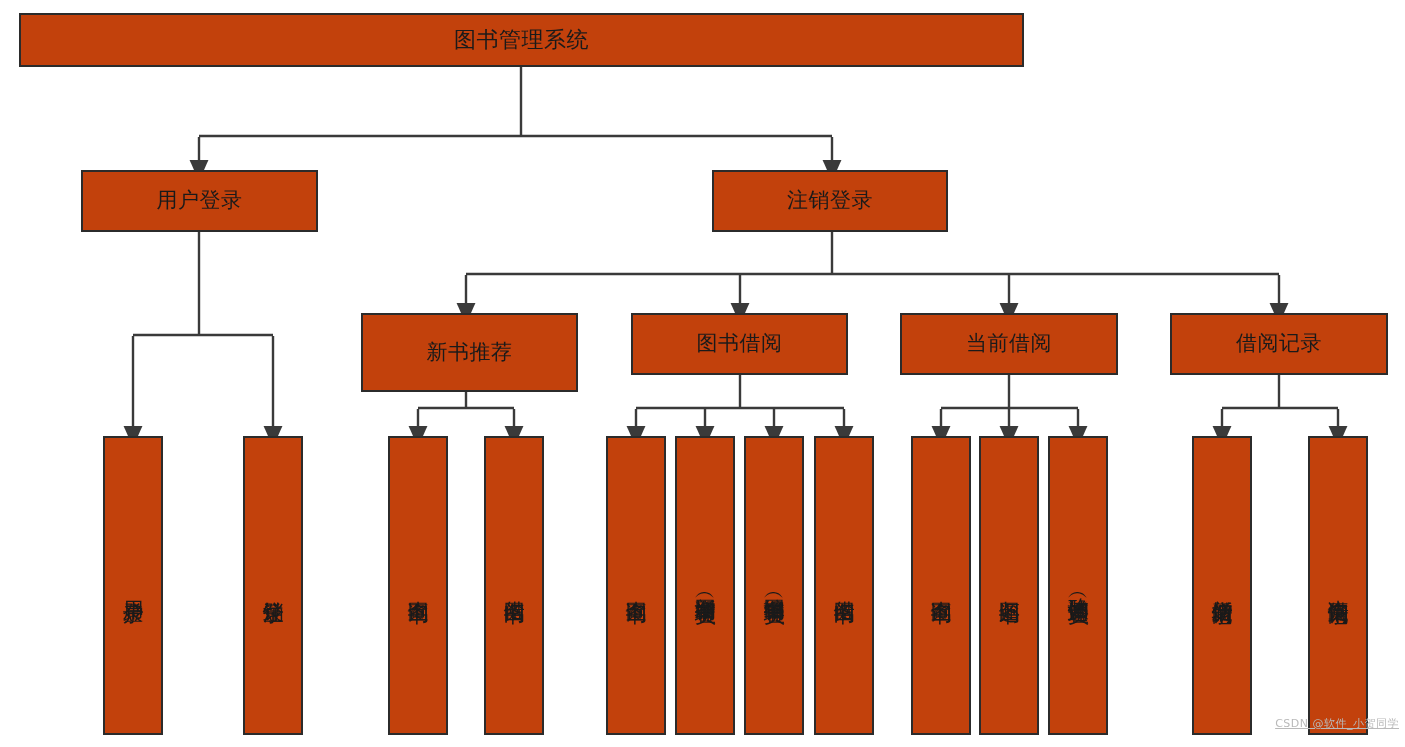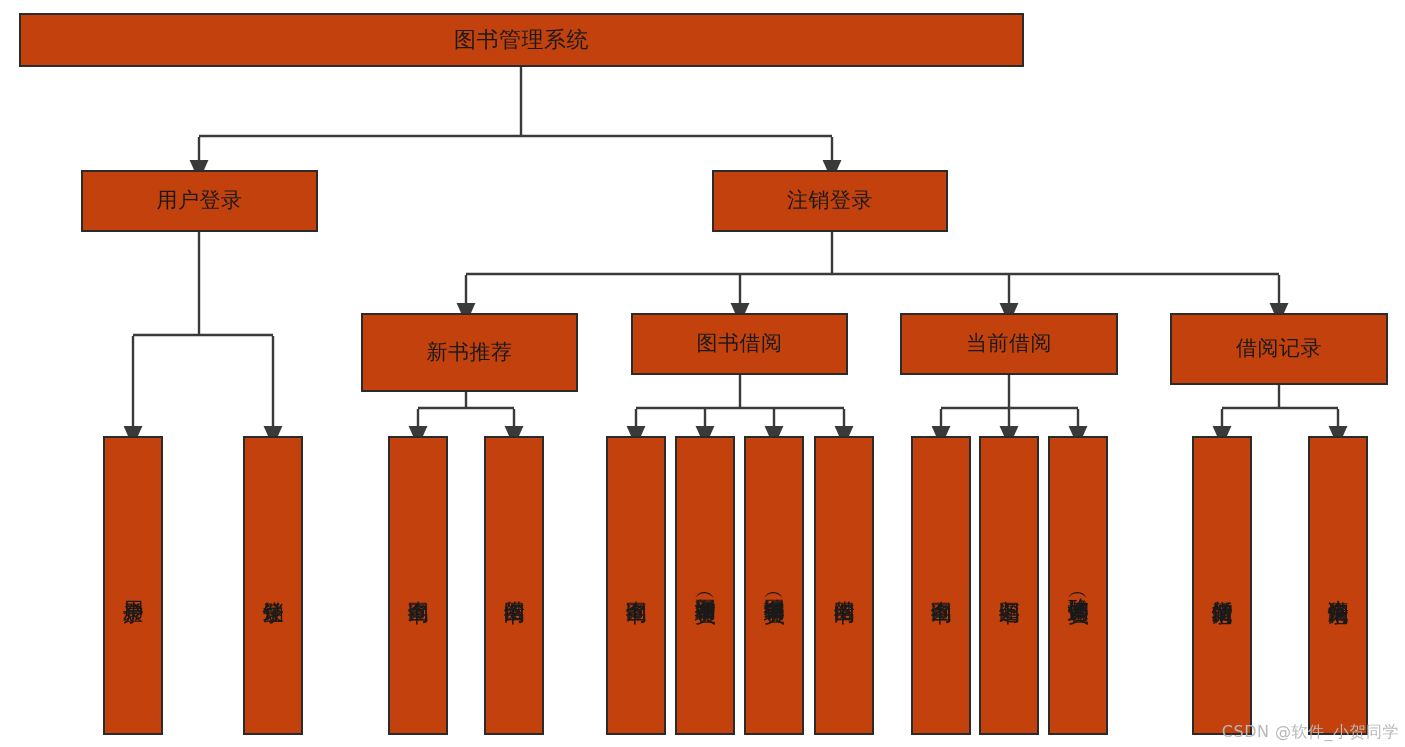--- a/index.html
+++ b/index.html
@@ -50,27 +50,28 @@
     text-orientation: upright;
     font-size: 21px;
     line-height: 1.35;
     letter-spacing: 1px;
     white-space: nowrap;
   }
   .node-root .node-label { font-size: 22px; }
   .watermark {
     position: absolute;
     right: 6px;
-    bottom: 4px;
-    font-size: 16px;
+    bottom: 16px;
+    font-size: 11px;
     color: #b9b9b9;
     letter-spacing: 0.5px;
     white-space: nowrap;
     z-index: 3;
     font-family: "DejaVu Sans", "Liberation Sans", sans-serif;
+    text-decoration: underline;
   }
 </style>
 </head>
 <body>
 
 <div id="diagram-root">
 
   <svg id="edge-layer" viewBox="0 0 1405 747" xmlns="http://www.w3.org/2000/svg">
     <defs>
       <marker id="arrow" markerWidth="10" markerHeight="10" refX="1" refY="4" orient="auto" markerUnits="strokeWidth">
@@ -138,21 +139,21 @@
   </div>
 
   <div class="node node-h" style="left:631px; top:313px; width:217px; height:62px;">
     <span class="node-label">图书借阅</span>
   </div>
 
   <div class="node node-h" style="left:900px; top:313px; width:218px; height:62px;">
     <span class="node-label">当前借阅</span>
   </div>
 
-  <div class="node node-h" style="left:1170px; top:313px; width:218px; height:72px;">
+  <div class="node node-h" style="left:1170px; top:313px; width:218px; height:62px;">
     <span class="node-label">借阅记录</span>
   </div>
 
   <div class="node node-v" style="left:103px; top:436px; width:60px; height:299px;">
     <span class="node-label">用户登录</span>
   </div>
 
   <div class="node node-v" style="left:243px; top:436px; width:60px; height:299px;">
     <span class="node-label">注销登录</span>
   </div>

